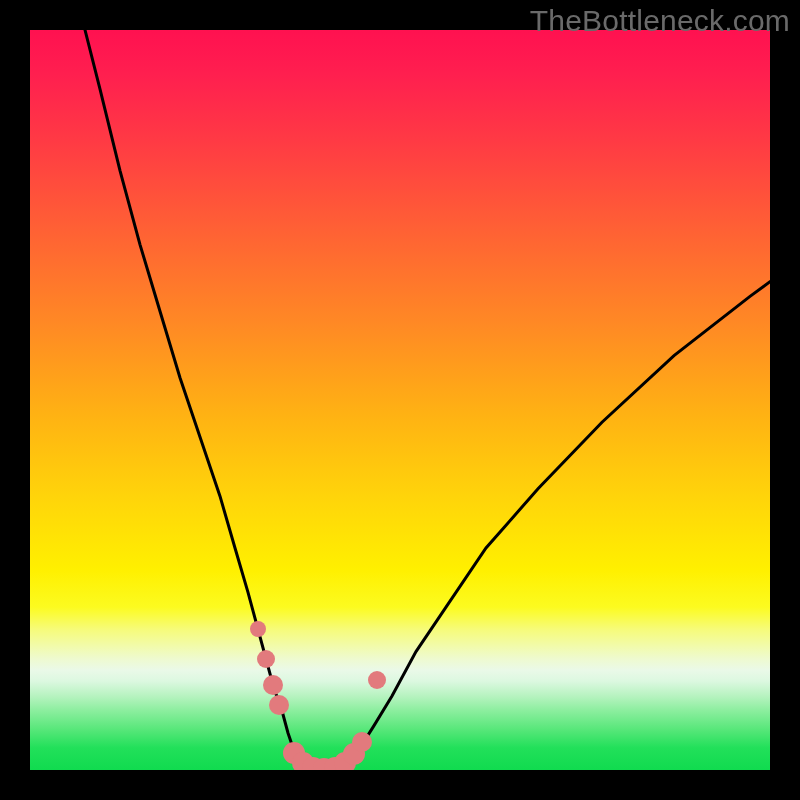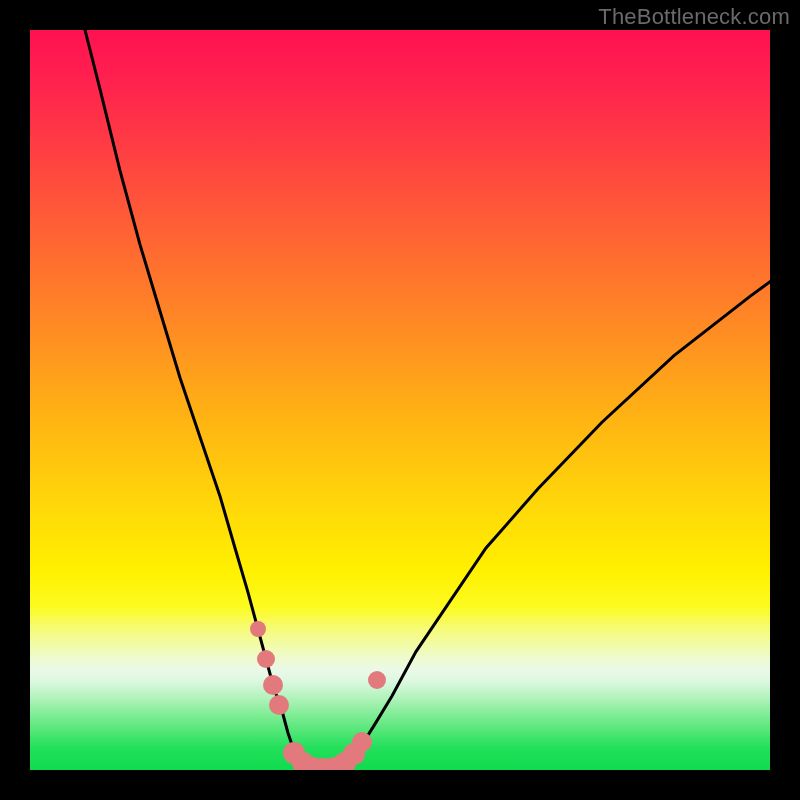--- a/index.html
+++ b/index.html
@@ -15,21 +15,21 @@
     position: relative;
     width: 800px;
     height: 800px;
     background: #000;
   }
   .watermark {
     position: absolute;
     top: 4px;
     right: 10px;
     color: #6a6a6a;
-    font-size: 22px;
+    font-size: 30px;
     font-weight: 500;
     letter-spacing: 0.2px;
     z-index: 10;
   }
   .plot {
     position: absolute;
     left: 30px;
     top: 30px;
     width: 740px;
     height: 740px;

